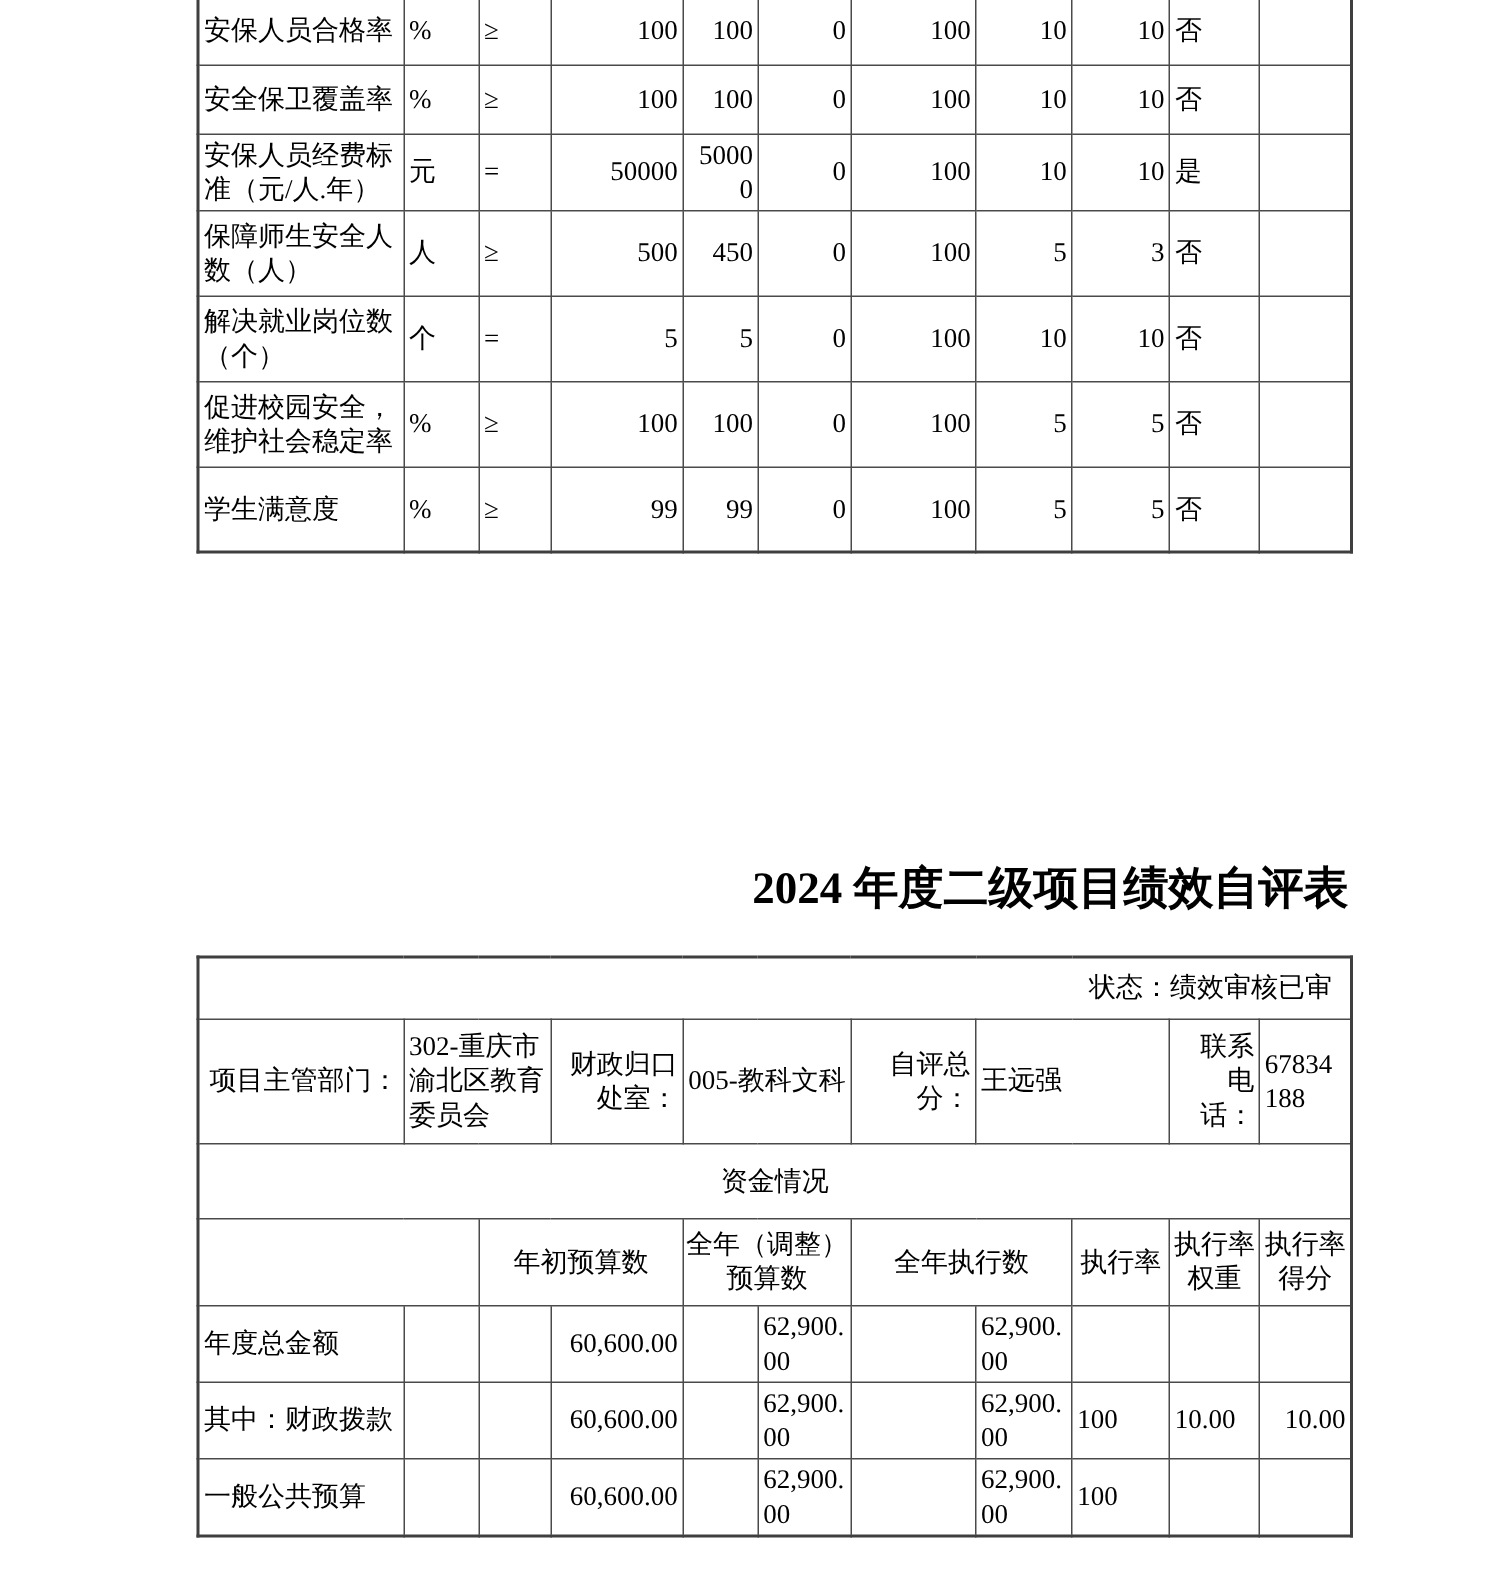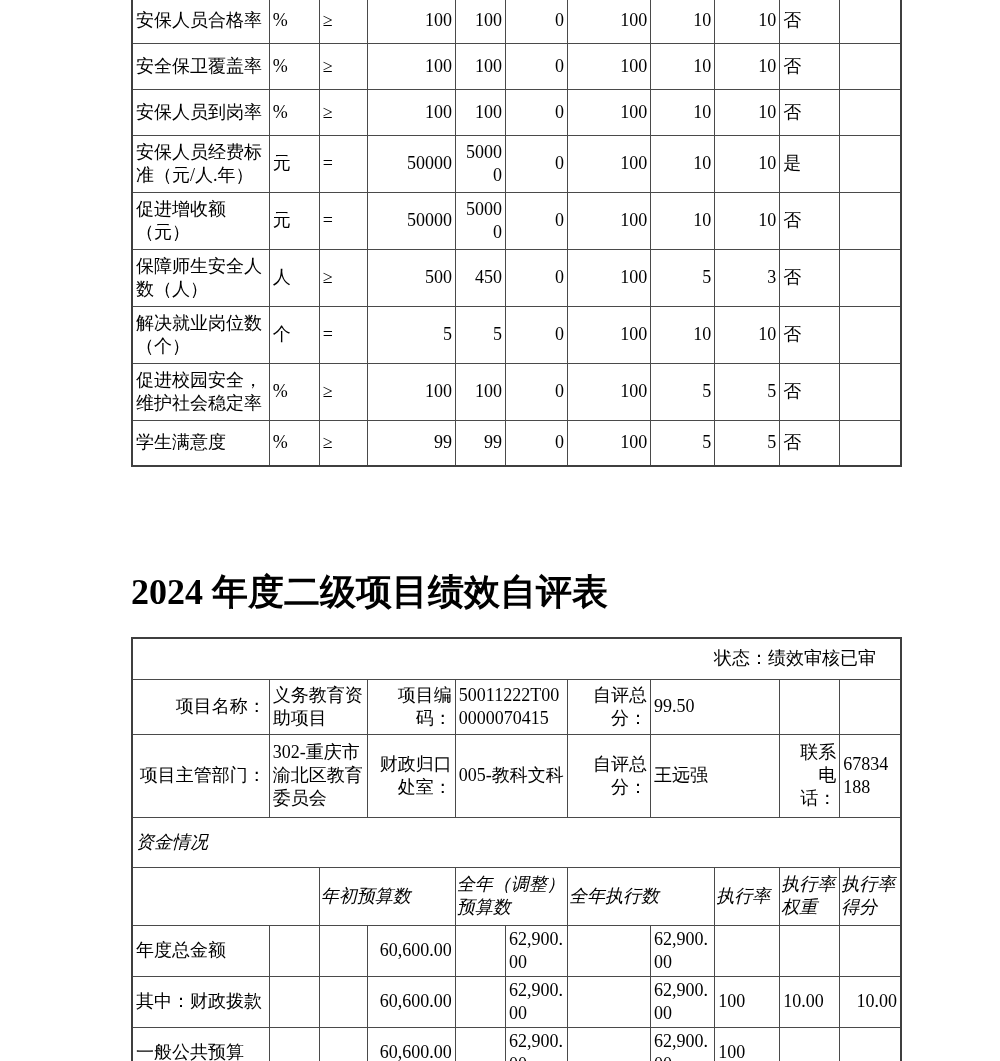--- a/index.html
+++ b/index.html
@@ -18,32 +18,32 @@
     vertical-align:middle;
     word-break:break-all;
     overflow:hidden;
   }
   #indicator-table{top:-4px;}
   #indicator-table tr{height:46px;}
   #indicator-table tr:nth-child(n+4):nth-child(-n+8){height:57px;}
   #project-table{top:637px;}
   .a-left{text-align:left;}
   .a-right{text-align:right;}
-  .a-center{font-style:italic;}
+  .a-center{text-align:center;}
   .r-status{height:41px;}
-  .r-status td{padding-right:24px;}
+  .r-status td{padding-right:12px;}
   .r-info1{height:55px;}
   .r-info2{height:83px;}
   .r-section{height:50px;}
   .r-fhead{height:58px;margin-left:24px;}
   .r-fhead td{padding:2px 1px;}
   #funds-body tr{height:47px;}
   #page-title{
     position:absolute;left:131px;top:570px;width:768px;height:45px;
-    text-align:left;font-size:36px;font-weight:bold;line-height:45px;
+    text-align:right;font-size:30px;font-weight:bold;line-height:45px;
     white-space:nowrap;
   }
 </style>
 </head>
 <body>
 
 <table id="indicator-table" class="grid">
   <colgroup>
     <col style="width:137px">
       <col style="width:50px">
@@ -78,56 +78,30 @@
         <td class="a-right">100</td>
         <td class="a-right">100</td>
         <td class="a-right">0</td>
         <td class="a-right">100</td>
         <td class="a-right">10</td>
         <td class="a-right">10</td>
         <td class="a-left">否</td>
         <td class="a-left"></td>
       </tr>
       <tr>
-        <td class="a-left">安保人员到岗率</td>
-        <td class="a-left">%</td>
-        <td class="a-left">≥</td>
-        <td class="a-right">100</td>
-        <td class="a-right">100</td>
-        <td class="a-right">0</td>
-        <td class="a-right">100</td>
-        <td class="a-right">10</td>
-        <td class="a-right">10</td>
-        <td class="a-left">否</td>
-        <td class="a-left"></td>
-      </tr>
-      <tr>
         <td class="a-left">安保人员经费标准（元/人.年）</td>
         <td class="a-left">元</td>
         <td class="a-left">=</td>
         <td class="a-right">50000</td>
         <td class="a-right">50000</td>
         <td class="a-right">0</td>
         <td class="a-right">100</td>
         <td class="a-right">10</td>
         <td class="a-right">10</td>
         <td class="a-left">是</td>
-        <td class="a-left"></td>
-      </tr>
-      <tr>
-        <td class="a-left">促进增收额（元）</td>
-        <td class="a-left">元</td>
-        <td class="a-left">=</td>
-        <td class="a-right">50000</td>
-        <td class="a-right">50000</td>
-        <td class="a-right">0</td>
-        <td class="a-right">100</td>
-        <td class="a-right">10</td>
-        <td class="a-right">10</td>
-        <td class="a-left">否</td>
         <td class="a-left"></td>
       </tr>
       <tr>
         <td class="a-left">保障师生安全人数（人）</td>
         <td class="a-left">人</td>
         <td class="a-left">≥</td>
         <td class="a-right">500</td>
         <td class="a-right">450</td>
         <td class="a-right">0</td>
         <td class="a-right">100</td>
@@ -191,30 +165,20 @@
     <col style="width:83px">
       <col style="width:64px">
       <col style="width:65px">
     <col style="width:60px">
       <col style="width:61px">
   </colgroup>
   <tbody>
     <tr class="r-status">
       <td colspan="11" class="a-right">状态：绩效审核已审</td>
     </tr>
-    <tr class="r-info1">
-      <td class="a-right">项目名称：</td>
-      <td colspan="2" class="a-left">义务教育资助项目</td>
-      <td class="a-right">项目编码：</td>
-      <td colspan="2" class="a-left">50011222T000000070415</td>
-      <td class="a-right">自评总分：</td>
-      <td colspan="2" class="a-left">99.50</td>
-      <td class="a-left"></td>
-      <td class="a-left"></td>
-    </tr>
     <tr class="r-info2">
       <td class="a-right">项目主管部门：</td>
       <td colspan="2" class="a-left">302-重庆市渝北区教育委员会</td>
       <td class="a-right">财政归口处室：</td>
       <td colspan="2" class="a-left">005-教科文科</td>
       <td class="a-right">自评总分：</td>
       <td colspan="2" class="a-left">王远强</td>
       <td class="a-right">联系电话：</td>
       <td class="a-left">67834188</td>
     </tr>

